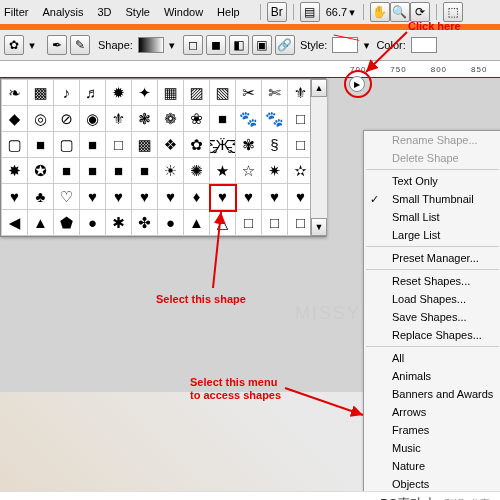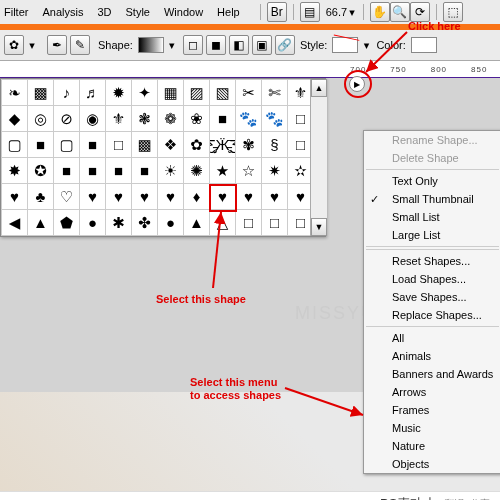--- a/index.html
+++ b/index.html
@@ -184,20 +184,21 @@
 
   <div class="contextmenu" id="ctx">
       <div class="item disabled">Rename Shape...</div>
       <div class="item disabled">Delete Shape</div>
       <hr>
       <div class="item">Text Only</div>
       <div class="item checked">Small Thumbnail</div>
       <div class="item">Small List</div>
       <div class="item">Large List</div>
       <hr>
+      <div class="item">Preset Manager...</div>
       <hr>
       <div class="item">Reset Shapes...</div>
       <div class="item">Load Shapes...</div>
       <div class="item">Save Shapes...</div>
       <div class="item">Replace Shapes...</div>
       <hr>
       <div class="item">All</div>
       <div class="item">Animals</div>
       <div class="item">Banners and Awards</div>
       <div class="item">Arrows</div>

